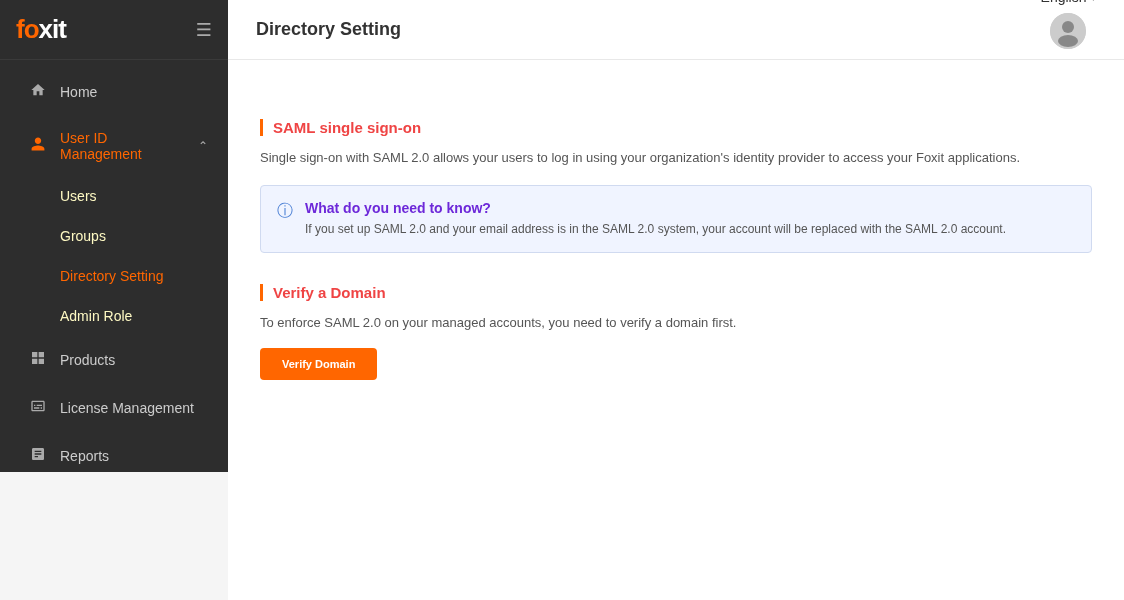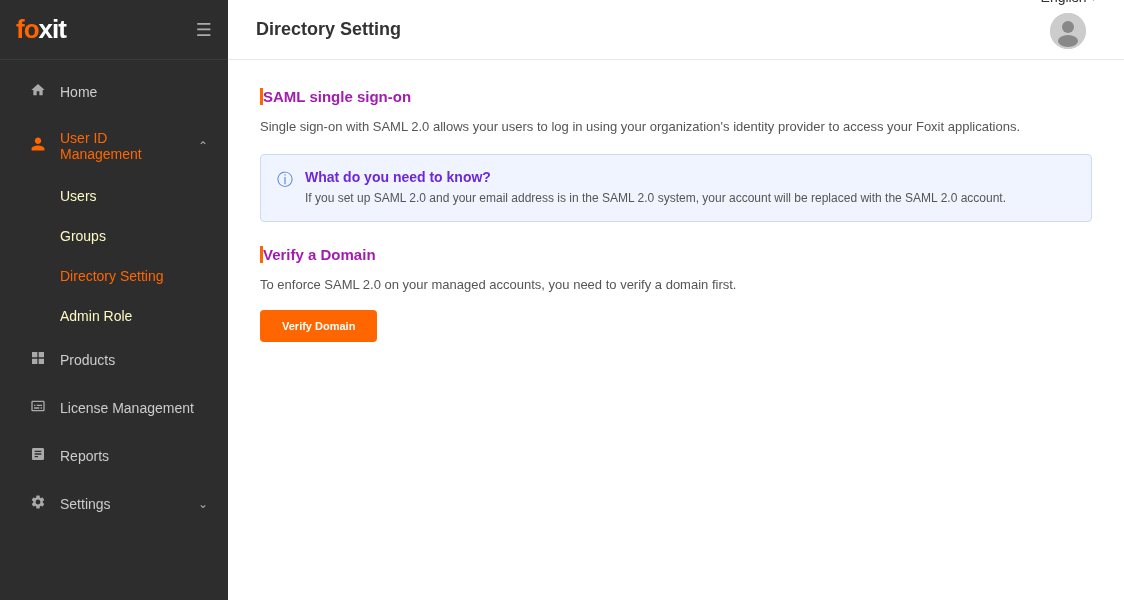--- a/index.html
+++ b/index.html
@@ -5,21 +5,21 @@
     * { margin: 0; padding: 0; box-sizing: border-box; }
     body { font-family: -apple-system, BlinkMacSystemFont, 'Segoe UI', Arial, sans-serif; display: flex; height: 600px; width: 1124px; overflow: hidden; background: #f5f5f5; }
 
     
     .sidebar {
       width: 228px;
       min-width: 228px;
       background: #2d2d2d;
       display: flex;
       flex-direction: column;
-      height: 600px;
+      height: 472px;
       overflow-y: auto;
     }
     .sidebar-logo {
       display: flex;
       align-items: center;
       justify-content: space-between;
       padding: 14px 16px;
       height: 60px;
       border-bottom: 1px solid #3a3a3a;
     }
@@ -124,23 +124,25 @@
     .page-content {
       flex: 1;
       padding: 28px 32px;
       overflow-y: auto;
       background: #ffffff;
       margin: 0;
     }
     .section-title {
       font-size: 15px;
       font-weight: 700;
-      color: #a21caf;
+      color: #ef4444;
       border-left: 3px solid #ff6600;
+      padding-left: 10px;
       margin-bottom: 12px;
+      margin-top: 31px;
     }
     .section-desc {
       font-size: 13px;
       color: #555;
       margin-bottom: 16px;
       line-height: 1.6;
     }
     .info-box {
       background: #f0f4ff;
       border: 1px solid #d0daf0;

